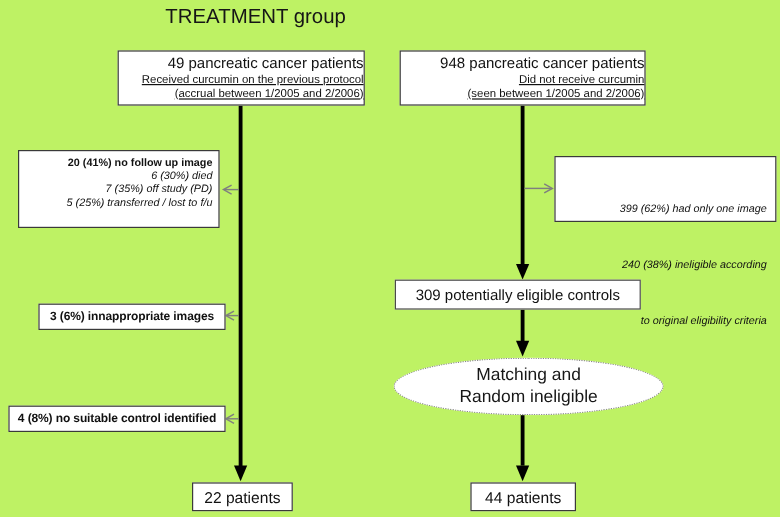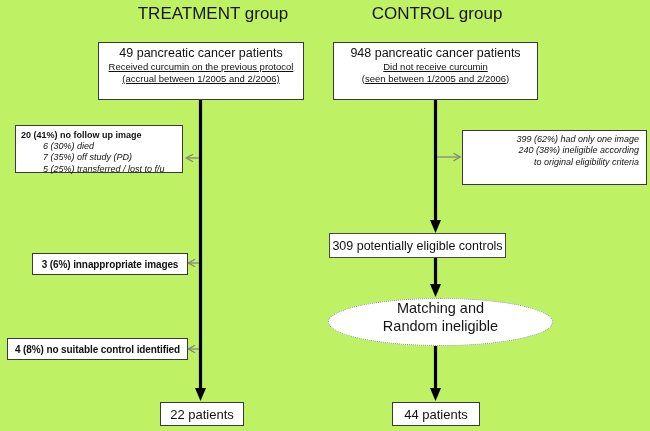--- a/index.html
+++ b/index.html
@@ -10,43 +10,43 @@
   }
   .overlay{position:absolute;left:0;top:0;z-index:0;}
   .hdr{
     position:absolute;z-index:1;text-align:center;font-size:17px;color:#161616;
     white-space:nowrap;
   }
   .box{
     position:absolute;z-index:1;background:#ffffff;border:1.4px solid #3a3a3a;
     box-sizing:border-box;
   }
-  .top-box{width:206px;height:58px;border-width:1.5px;text-align:center;padding-top:2px;}
+  .top-box{width:206px;height:46px;border-width:1.5px;text-align:right;padding-top:2px;}
   .top-title{font-size:12.5px;line-height:16px;white-space:nowrap;}
   .top-sub{font-size:9.5px;line-height:11.5px;white-space:nowrap;text-decoration:underline;}
   .excl{border-width:1.2px;padding:3px 5px;}
   .excl-title{font-size:9px;font-weight:bold;line-height:12px;white-space:nowrap;}
   .excl-item{font-size:9px;font-style:italic;line-height:11.4px;padding-left:22px;white-space:nowrap;}
-  .excl-item-r{font-size:9px;font-style:italic;line-height:11.4px;text-align:right;padding-right:2px;white-space:nowrap;}
+  .excl-item-r{font-size:9px;font-style:italic;line-height:11.4px;text-align:right;padding-right:2px;white-space:nowrap;margin-top:35px;}
   .small-box{
     display:flex;align-items:center;justify-content:center;
     font-size:10px;font-weight:bold;white-space:nowrap;border-width:1.3px;letter-spacing:-0.1px;
   }
   .mid-box{
     display:flex;align-items:center;justify-content:center;
     font-size:12.5px;white-space:nowrap;border-width:1.8px;border-color:#4a4a4a;
   }
   .final-box{
     display:flex;align-items:center;justify-content:center;
     font-size:13px;white-space:nowrap;border-width:1.8px;
   }
   .ellipse{
     position:absolute;z-index:1;background:#ffffff;
     border:1.3px dotted #8a8a8a;border-radius:50%;
-    display:flex;flex-direction:column;align-items:center;justify-content:flex-start;
+    display:flex;flex-direction:column;align-items:center;justify-content:center;
     text-align:center;box-sizing:border-box;
   }
   .ellipse div{font-size:14.5px;line-height:18px;color:#161616;}
 </style>
 </head>
 <body>
 
 <div class="canvas">
 
   <svg class="overlay" width="650" height="431" viewBox="0 0 650 431">
@@ -72,52 +72,51 @@
 
       <line x1="199" y1="349" x2="189" y2="349"></line>
       <polyline points="195,345.2 188.2,349 195,352.8"></polyline>
 
       <line x1="437" y1="157" x2="459" y2="157"></line>
       <polyline points="453.5,153.2 460.3,157 453.5,160.8"></polyline>
     </g>
   </svg>
 
   <div class="hdr" style="left:63px;top:4px;width:300px;">TREATMENT group</div>
-  <div class="hdr" style="left:287px;top:4px;width:300px;">CONTROL group</div>
 
   <div class="box top-box" style="left:98px;top:42px;">
     <div class="top-title">49 pancreatic cancer patients</div>
     <div class="top-sub">Received curcumin on the previous protocol</div>
     <div class="top-sub">(accrual between 1/2005 and 2/2006)</div>
   </div>
 
   <div class="box top-box" style="left:333px;top:42px;width:205px;">
     <div class="top-title">948 pancreatic cancer patients</div>
     <div class="top-sub">Did not receive curcumin</div>
     <div class="top-sub">(seen between 1/2005 and 2/2006)</div>
   </div>
 
-  <div class="box excl" style="left:15px;top:125px;width:168px;height:48px;">
+  <div class="box excl" style="left:15px;top:125px;width:168px;height:65px;text-align:right;">
     <div class="excl-title">20 (41%) no follow up image</div>
     <div class="excl-item">6 (30%) died</div>
     <div class="excl-item">7 (35%) off study (PD)</div>
     <div class="excl-item">5 (25%) transferred / lost to f/u</div>
   </div>
 
   <div class="box excl" style="left:462px;top:130px;width:185px;height:55px;">
     <div class="excl-item-r">399 (62%) had only one image</div>
     <div class="excl-item-r">240 (38%) ineligible according</div>
     <div class="excl-item-r">to original eligibility criteria</div>
   </div>
 
   <div class="box small-box" style="left:32px;top:253px;width:156px;height:22px;">3 (6%) innappropriate images</div>
 
   <div class="box small-box" style="left:7px;top:338px;width:181px;height:22px;">4 (8%) no suitable control identified</div>
 
-  <div class="box mid-box" style="left:329px;top:233px;width:177px;height:25px;text-align:center;">309 potentially eligible controls</div>
+  <div class="box mid-box" style="left:329px;top:233px;width:205px;height:25px;text-align:center;">309 potentially eligible controls</div>
 
   <div class="ellipse" style="left:328px;top:298px;width:225px;height:48px;">
     <div>Matching and</div>
     <div>Random ineligible</div>
   </div>
 
   <div class="box final-box" style="left:160px;top:402px;width:84px;height:24px;">22 patients</div>
   <div class="box final-box" style="left:392px;top:402px;width:88px;height:24px;">44 patients</div>
 
 </div>

